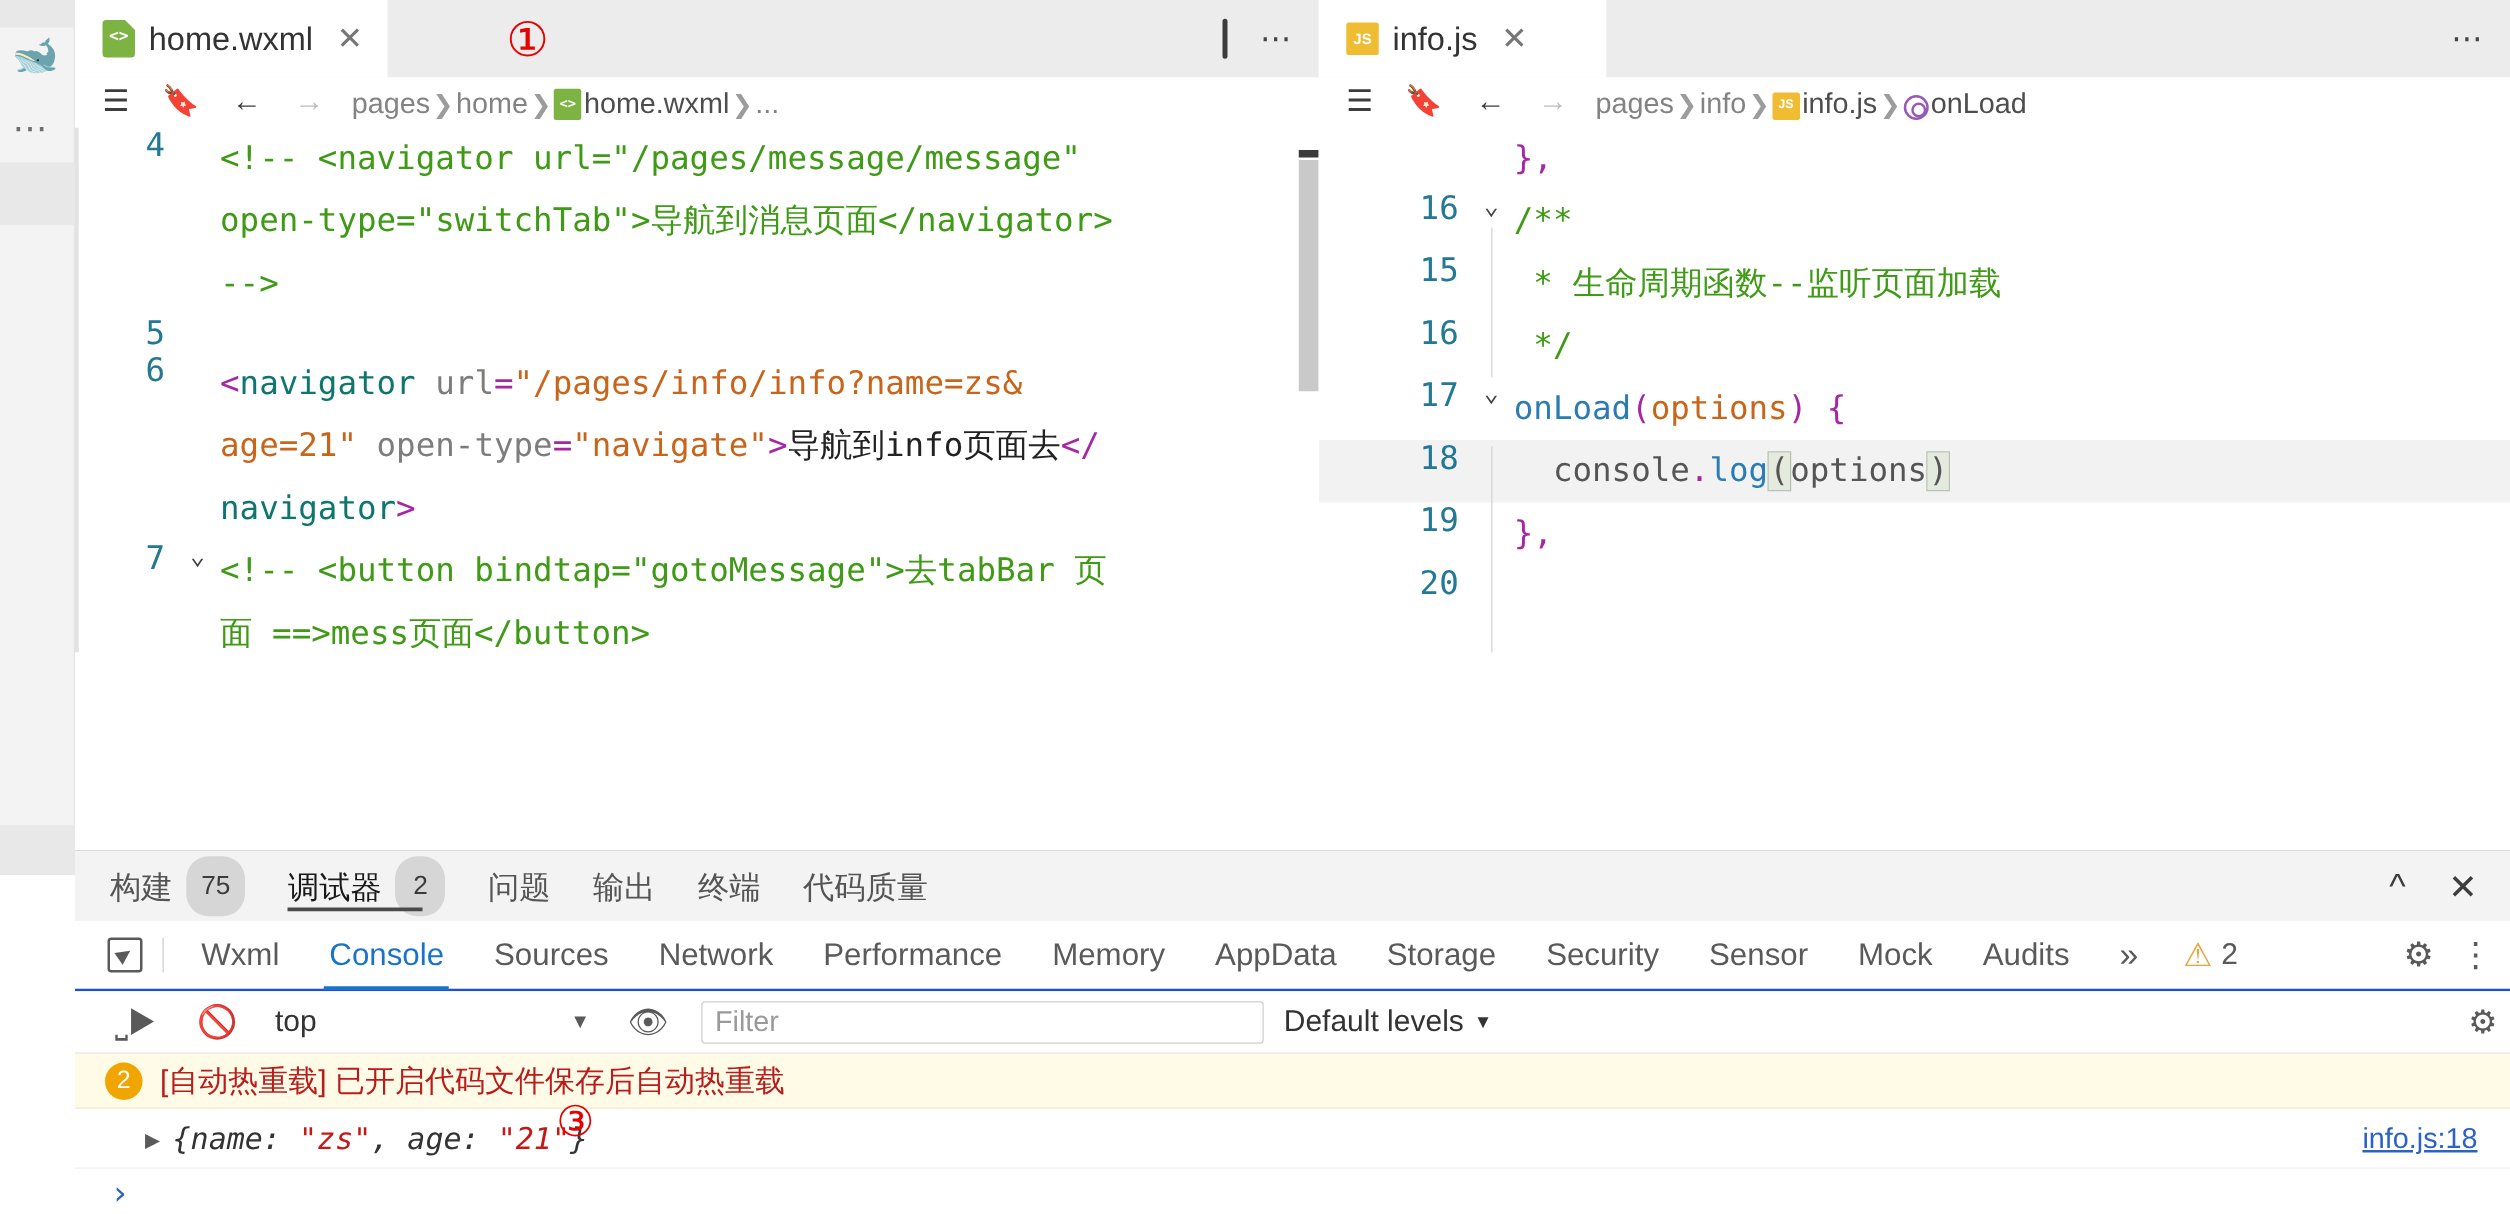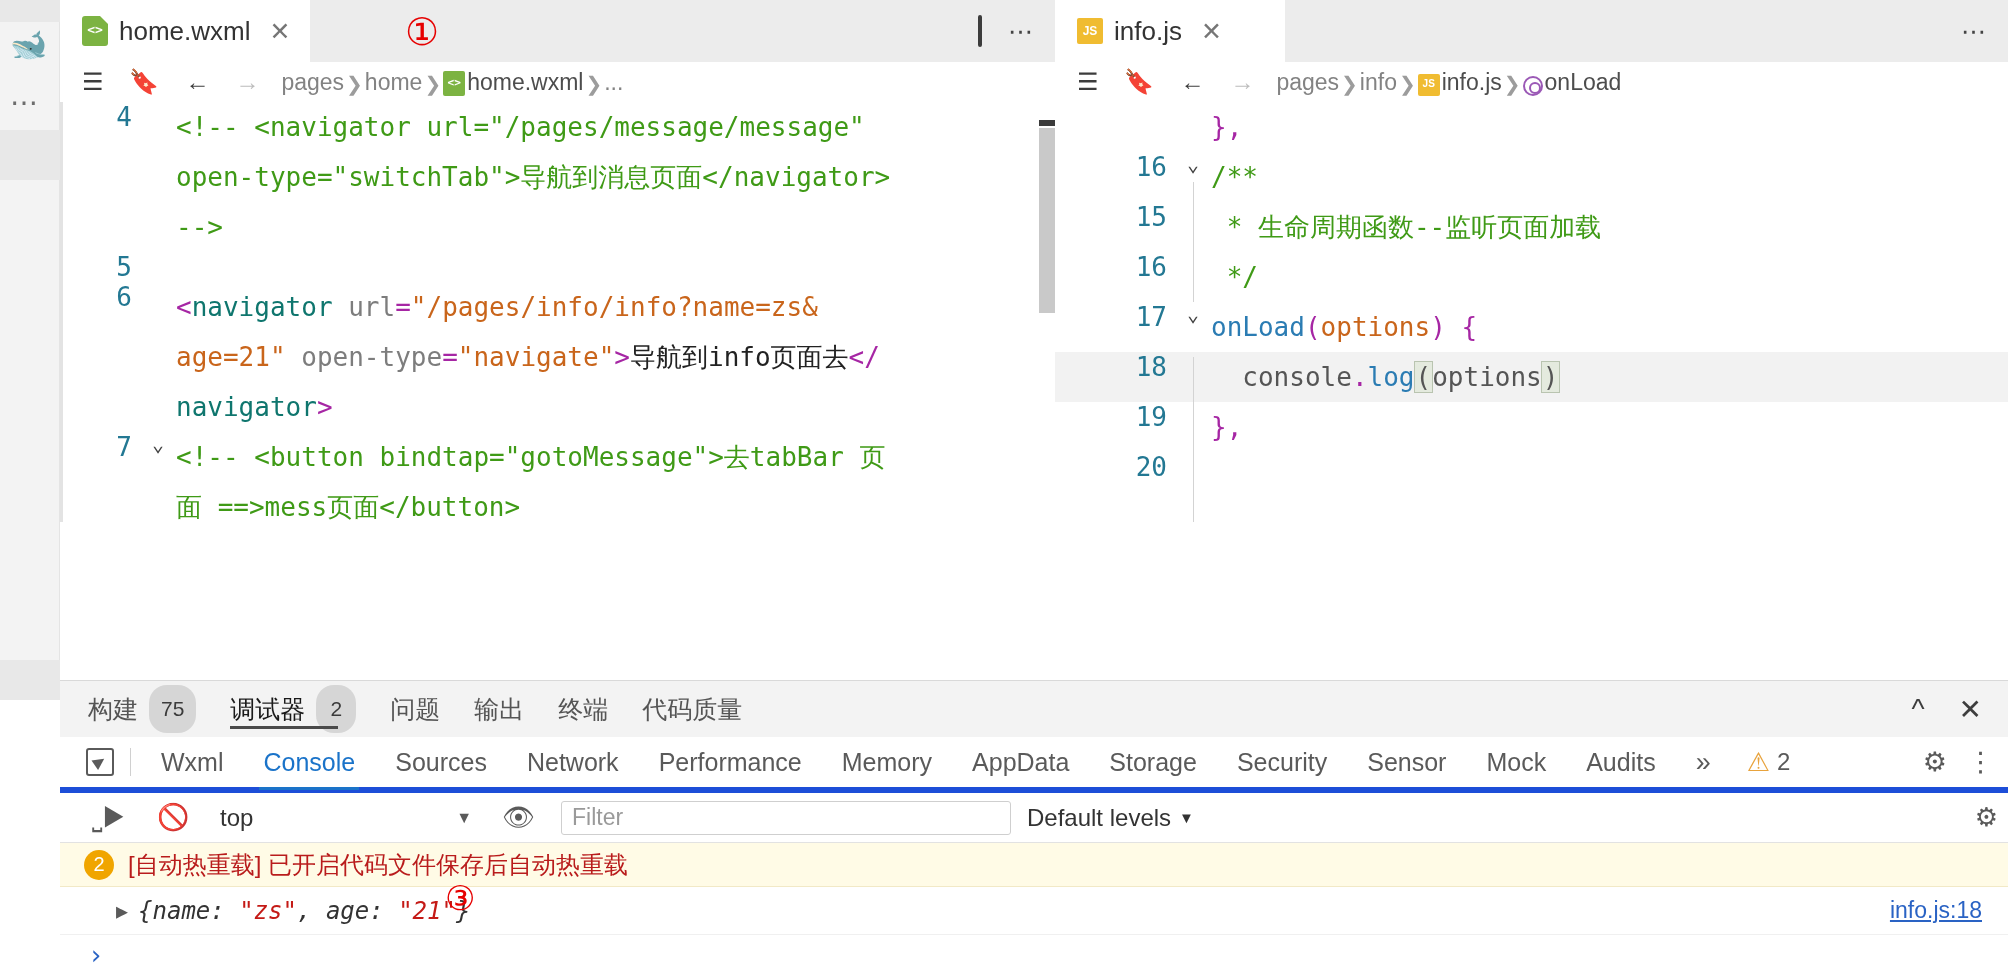--- a/index.html
+++ b/index.html
@@ -119,21 +119,21 @@
   .ptab.active { color:#1a1a1a; }
   .ptab.active:after { content:""; position:absolute; left:0; right:18px; bottom:8px; height:3px;
      background:#4a4a4a; }
   .pbadge { background:#d6d6d6; color:#3b3b3b; border-radius:18px; font-size:21px;
      padding:12px 12px; min-width:40px; text-align:center; }
   .panelhdr-right { position:absolute; right:26px; top:0; height:56px; display:flex;
      align-items:center; gap:34px; }
   .panelhdr-right span { font-size:28px; color:#3d3d3d; }
 
   .dtabs { position:absolute; left:0; top:56px; width:100%; height:56px; background:#fff;
-     border-bottom:6px solid #1d4ed8; display:flex; align-items:center; padding-left:18px; gap:0; }
+     border-bottom:2px solid #1d4ed8; display:flex; align-items:center; padding-left:18px; gap:0; }
   .inspect-ico { width:28px; height:28px; border:2px solid #5a5a5a; border-radius:3px;
      position:relative; margin:0 16px 0 8px; }
   .inspect-ico:after { content:"\25B6"; position:absolute; left:5px; top:2px; font-size:15px;
      color:#5a5a5a; transform:rotate(-35deg); }
   .dsep { width:1px; height:28px; background:#d0d0d0; margin-right:10px; }
   .dtab { font-size:25px; color:#5a5a5a; padding:0 20px; height:56px; display:flex;
      align-items:center; position:relative; white-space:nowrap; }
   .dtab.sel { color:#1a73c9; }
   .dtab.sel:after { content:""; position:absolute; left:16px; right:16px; bottom:0; height:3px;
      background:#1a73c9; }

